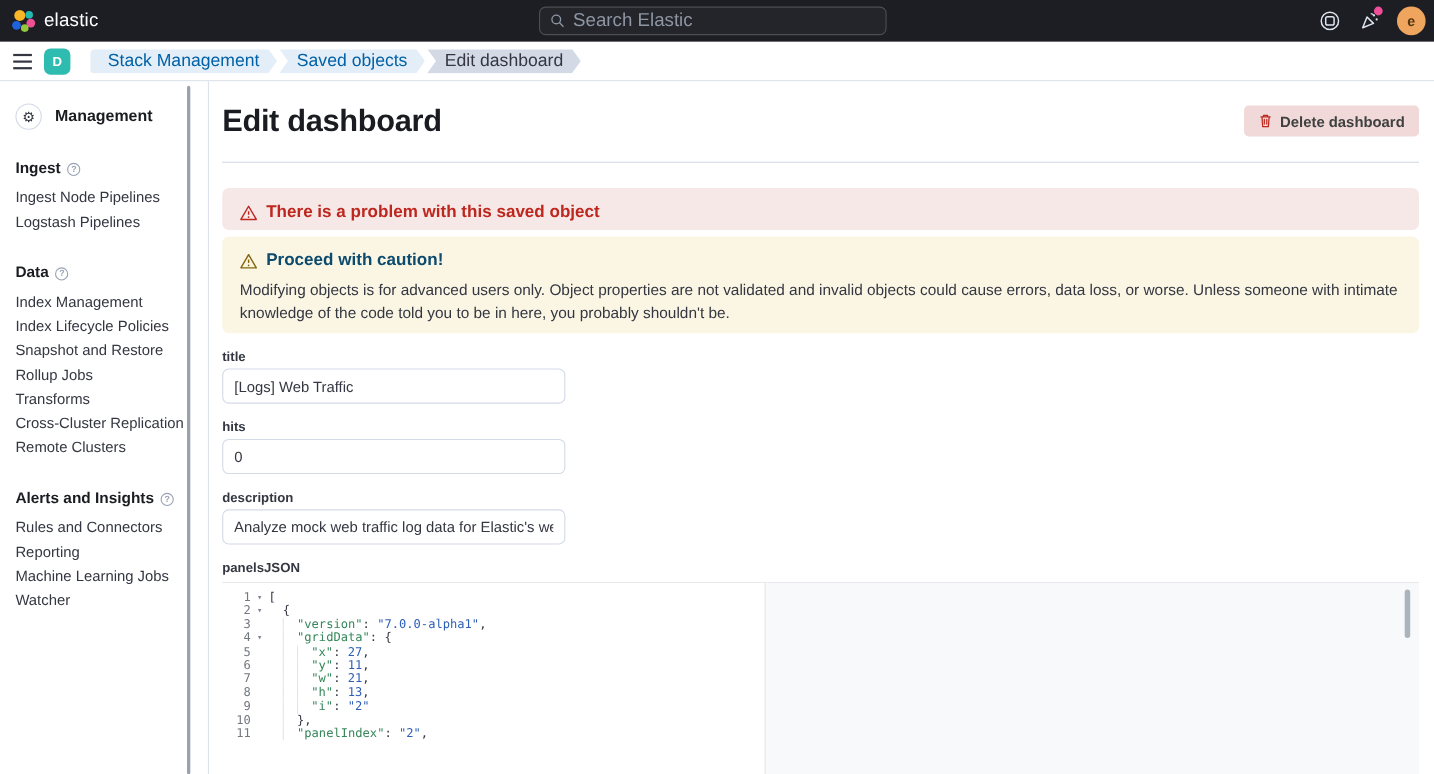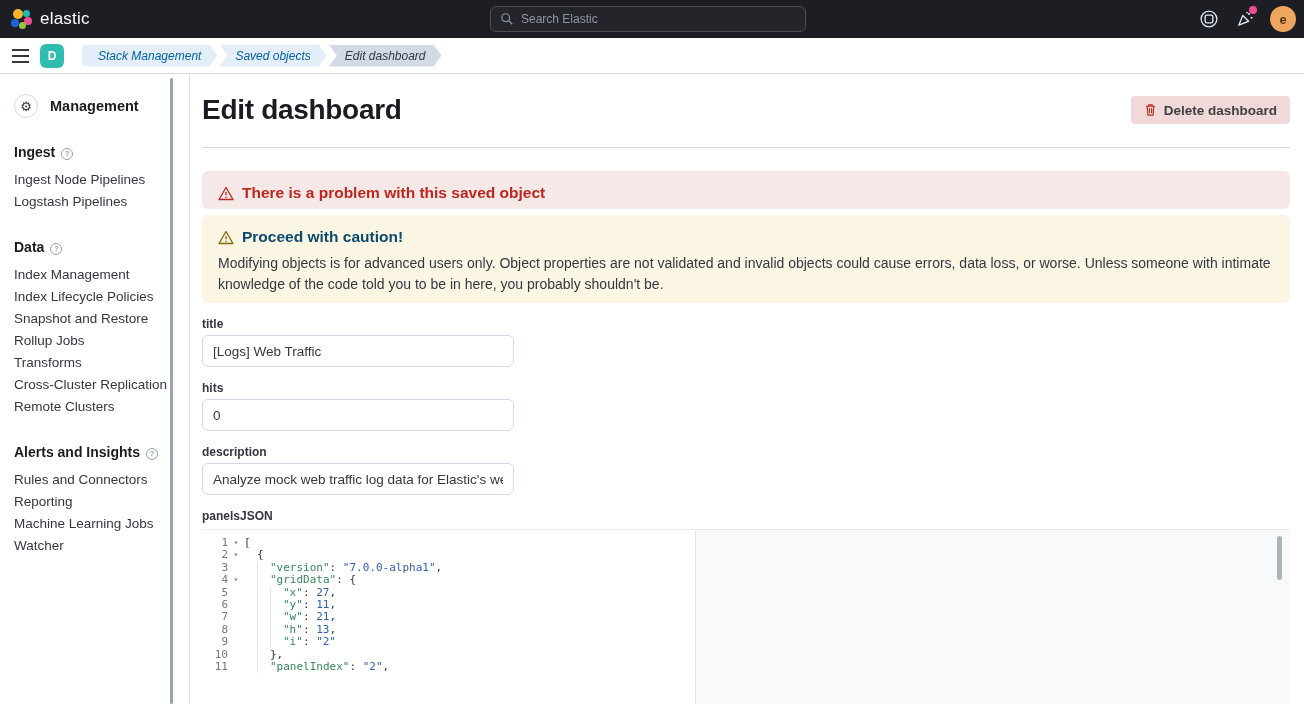--- a/index.html
+++ b/index.html
@@ -10,39 +10,39 @@
   .topbar { position:absolute; left:0; top:0; width:1304px; height:38px; background:#1d1e24;
     display:flex; align-items:center; }
   .logo { display:flex; align-items:center; gap:8px; padding-left:10px; width:200px; }
   .logo-mark { position:relative; width:22px; height:22px; }
   .logo-mark i { position:absolute; border-radius:50%; }
   .logo-text { color:#fff; font-size:17px; letter-spacing:.2px;text-align:right; }
   .searchbox { position:absolute; left:490px; top:6px; width:316px; height:26px;
     background:#24252b; border:1px solid #4c4e56; border-radius:6px;
     display:flex; align-items:center; padding:0 9px; gap:7px; }
   .searchbox input { background:transparent; border:none; outline:none; color:#aeb4bf;
-    font-size:12px; width:100%; font-family:"Liberation Sans",sans-serif; }
+    font-size:17px; width:100%; font-family:"Liberation Sans",sans-serif; }
   .searchbox input::placeholder { color:#8e96a3; }
   .top-right { position:absolute; right:8px; top:0; height:38px; display:flex; align-items:center; gap:14px; }
   .top-icon { position:relative; width:22px; height:22px; display:flex; align-items:center; justify-content:center; cursor:pointer; }
   .badge-dot { position:absolute; right:-1px; top:-2px; width:8px; height:8px; border-radius:50%; background:#f04e98; }
   .avatar { width:26px; height:26px; border-radius:50%; background:#f0a55f; color:#50350f;
     font-size:13px; font-weight:bold; display:flex; align-items:center; justify-content:center; }
 
   
   .crumbbar { position:absolute; left:0; top:38px; width:1304px; height:36px; background:#fff;
     border-bottom:1px solid #d3dae6; display:flex; align-items:center; }
   .hamburger { width:40px; display:flex; flex-direction:column; gap:4px; align-items:center; cursor:pointer; }
   .hamburger i { display:block; width:17px; height:2px; background:#343741; }
   .space-badge { width:24px; height:24px; border-radius:6px; background:#2fbcb0; color:#fff;
     font-size:12px; font-weight:bold; display:flex; align-items:center; justify-content:center; margin-right:16px; cursor:pointer; }
   .crumbs { display:flex; align-items:center; }
-  .crumb { height:22px; display:flex; align-items:center; padding:0 16px; font-size:12px; font-weight:500;
+  .crumb { height:22px; display:flex; align-items:center; padding:0 16px; font-size:16px; font-weight:500;
     background:#e4eef8; color:#0061a6; margin-left:2px; cursor:pointer;
-    clip-path:polygon(0 0, calc(100% - 8px) 0, 100% 50%, calc(100% - 8px) 100%, 0 100%, 8px 50%);font-style:italic; }
+    clip-path:polygon(0 0, calc(100% - 8px) 0, 100% 50%, calc(100% - 8px) 100%, 0 100%, 8px 50%); }
   .crumb.first { clip-path:polygon(0 0, calc(100% - 8px) 0, 100% 50%, calc(100% - 8px) 100%, 0 100%); border-radius:4px 0 0 4px; }
   .crumb.current { background:#d3dae6; color:#343741; }
 
   
   .sidebar { position:absolute; left:0; top:74px; width:190px; bottom:0; background:#fff;
     border-right:1px solid #dde2ea; padding:20px 14px 0 14px; }
   .mgmt-header { display:flex; align-items:center; gap:12px; margin-bottom:26px; }
   .gear-circle { width:24px; height:24px; border:1px solid #d3dae6; border-radius:50%;
     display:flex; align-items:center; justify-content:center; font-size:13px; color:#343741; }
   .mgmt-title { font-size:14.5px; font-weight:bold; color:#1a1c21; }

